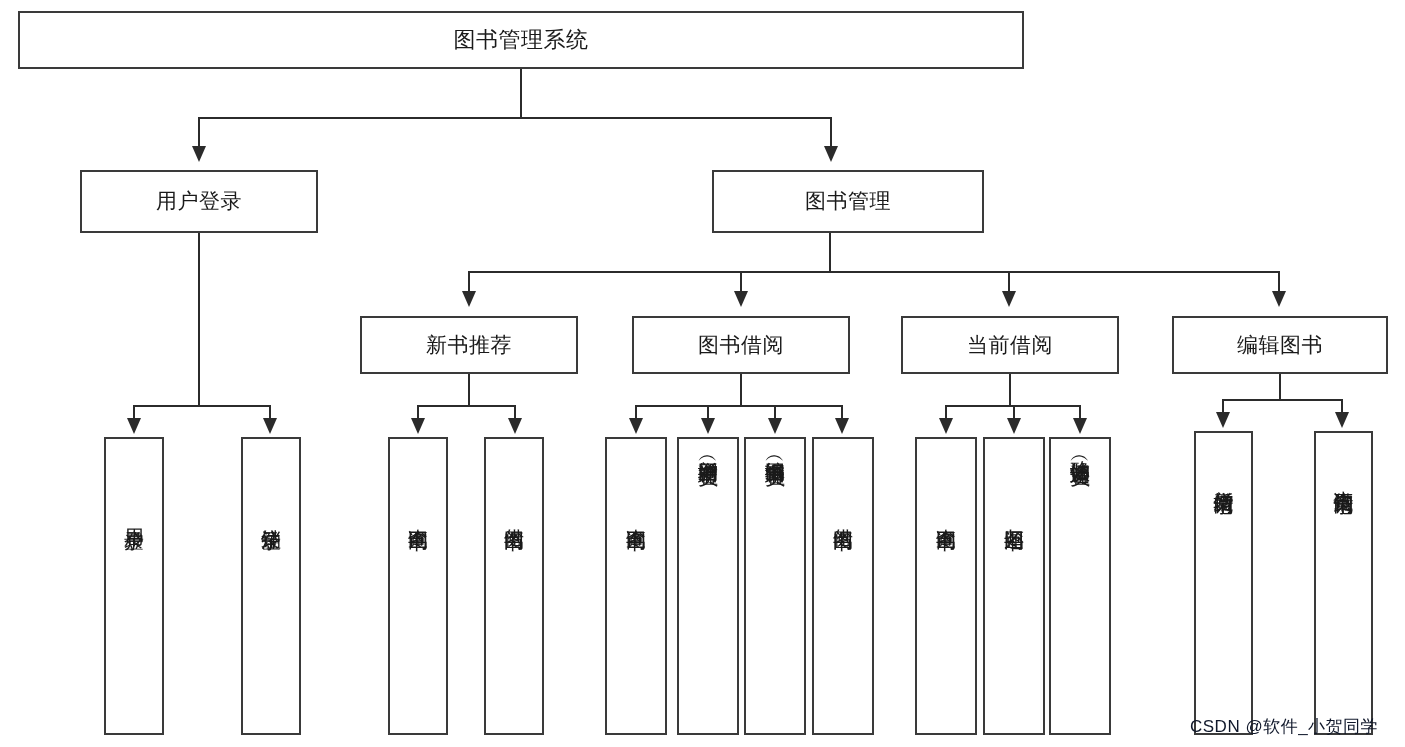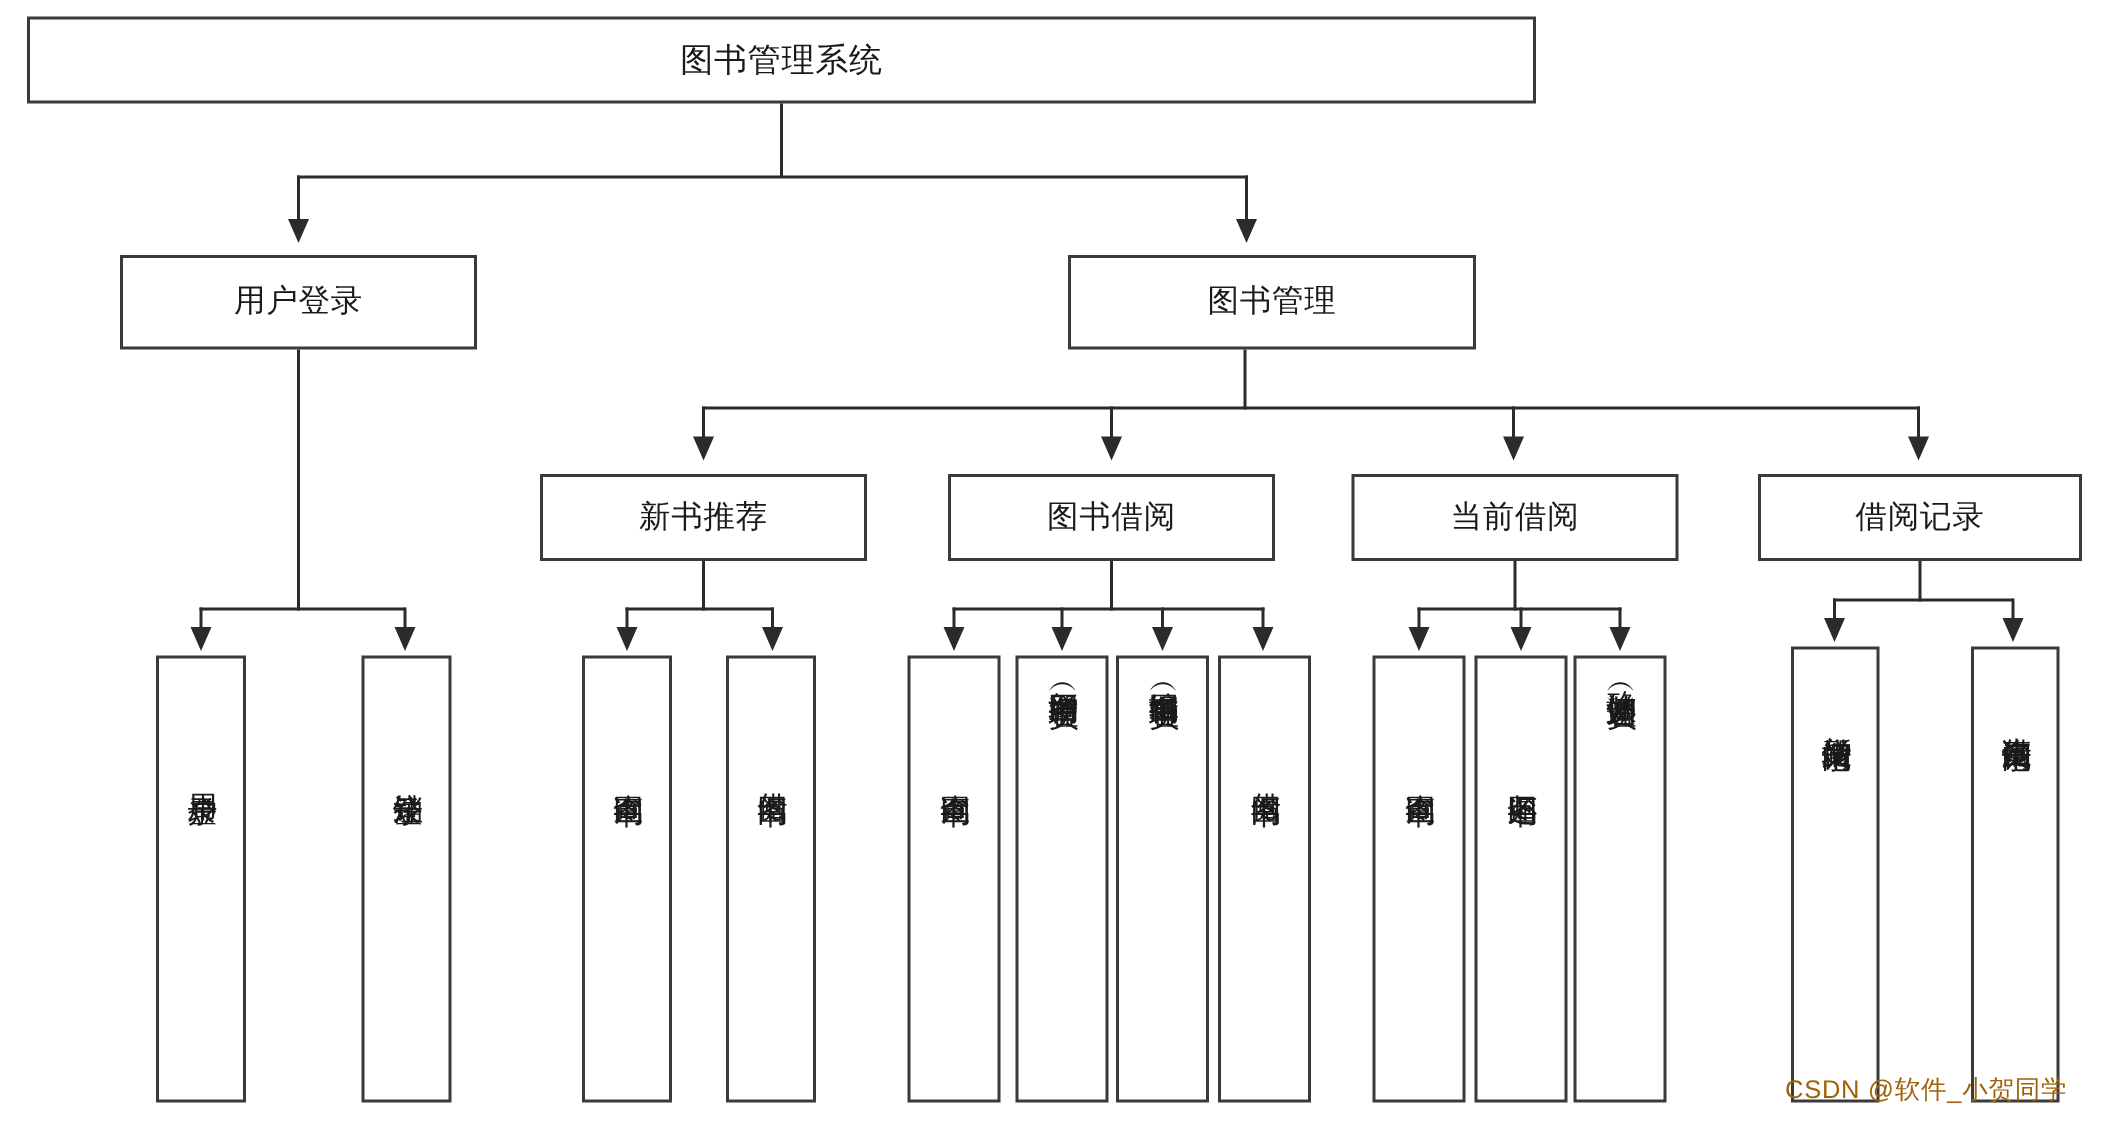--- a/index.html
+++ b/index.html
@@ -67,21 +67,21 @@
   .arrow {
     position: absolute;
     width: 0;
     height: 0;
     border-left: 7px solid transparent;
     border-right: 7px solid transparent;
     border-top: 16px solid #2b2b2b;
   }
   .watermark {
     position: absolute;
-    color: #a16207;
+    color: #0f172a;
     font-size: 17px;
     white-space: nowrap;
     letter-spacing: 0.5px;
     pointer-events: none;
   }
 </style>
 </head>
 <body>
 
 <div id="canvas">
@@ -128,21 +128,21 @@
   <div class="node h" style="left:632px; top:316px; width:218px; height:58px;">
     <span class="label">图书借阅</span>
   </div>
   <div class="node h" style="left:360px; top:316px; width:218px; height:58px;">
     <span class="label">新书推荐</span>
   </div>
   <div class="node h" style="left:901px; top:316px; width:218px; height:58px;">
     <span class="label">当前借阅</span>
   </div>
   <div class="node h" style="left:1172px; top:316px; width:216px; height:58px;">
-    <span class="label">借阅记录</span>
+    <span class="label">编辑图书</span>
   </div>
 
   <div class="edge vline" style="left:468px; top:374px; width:2px; height:33px;"></div>
   <div class="edge hline" style="left:417px; top:405px; width:99px; height:2px;"></div>
   <div class="edge vline" style="left:417px; top:405px; width:2px; height:15px;"></div>
   <div class="arrow" style="left:411px; top:418px;"></div>
   <div class="edge vline" style="left:514px; top:405px; width:2px; height:15px;"></div>
   <div class="arrow" style="left:508px; top:418px;"></div>
 
   <div class="edge vline" style="left:740px; top:374px; width:2px; height:33px;"></div>

